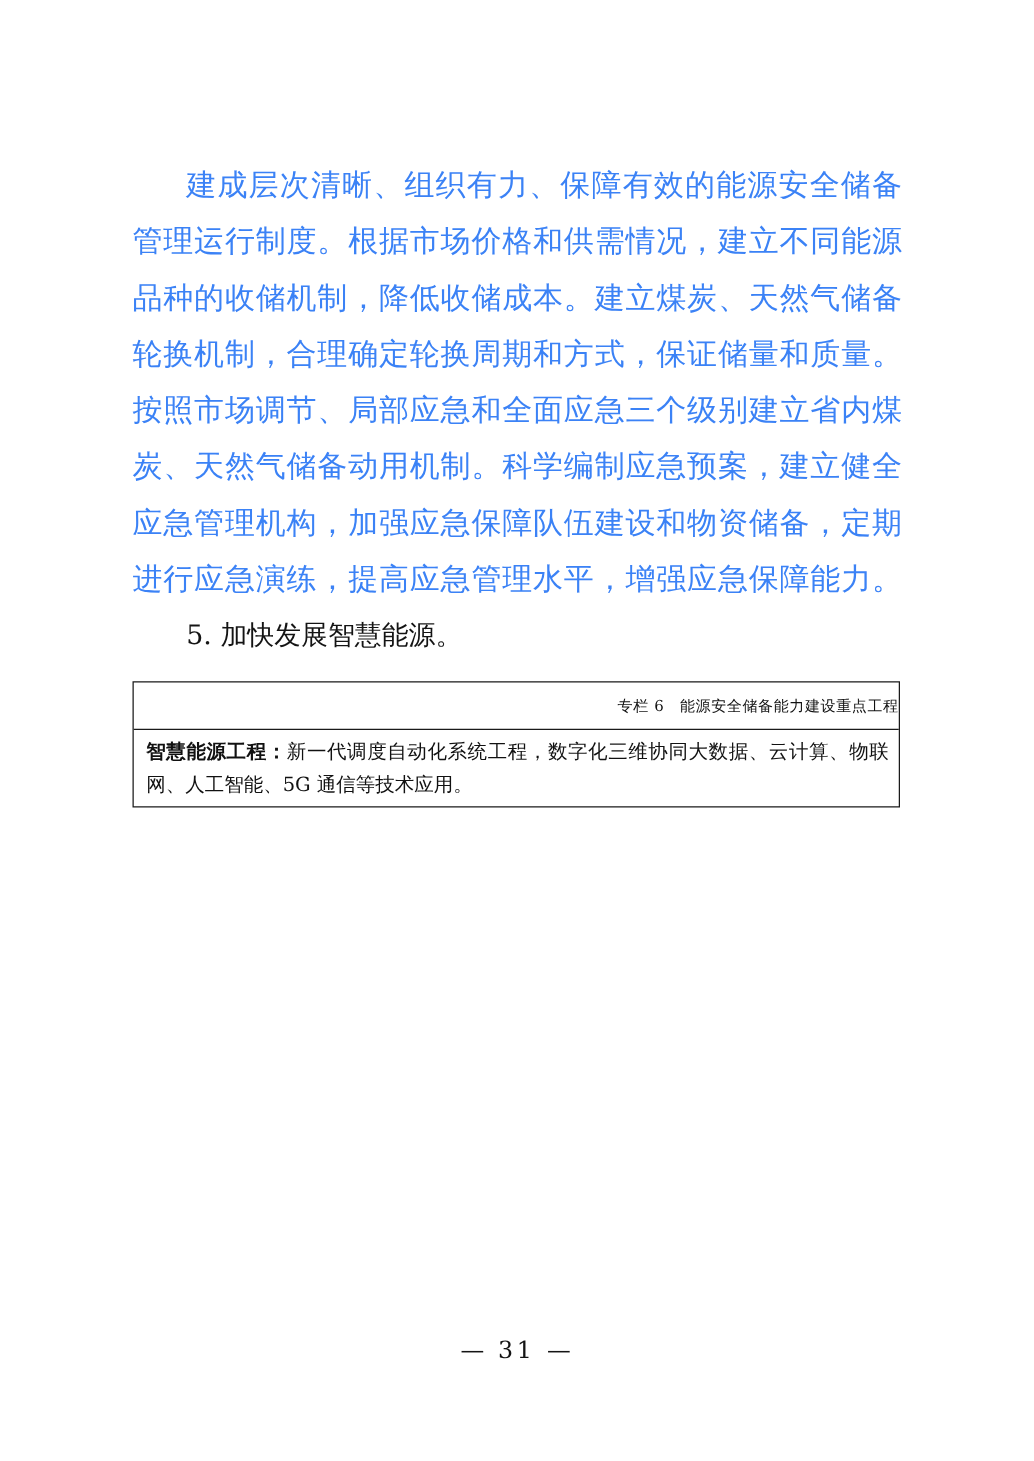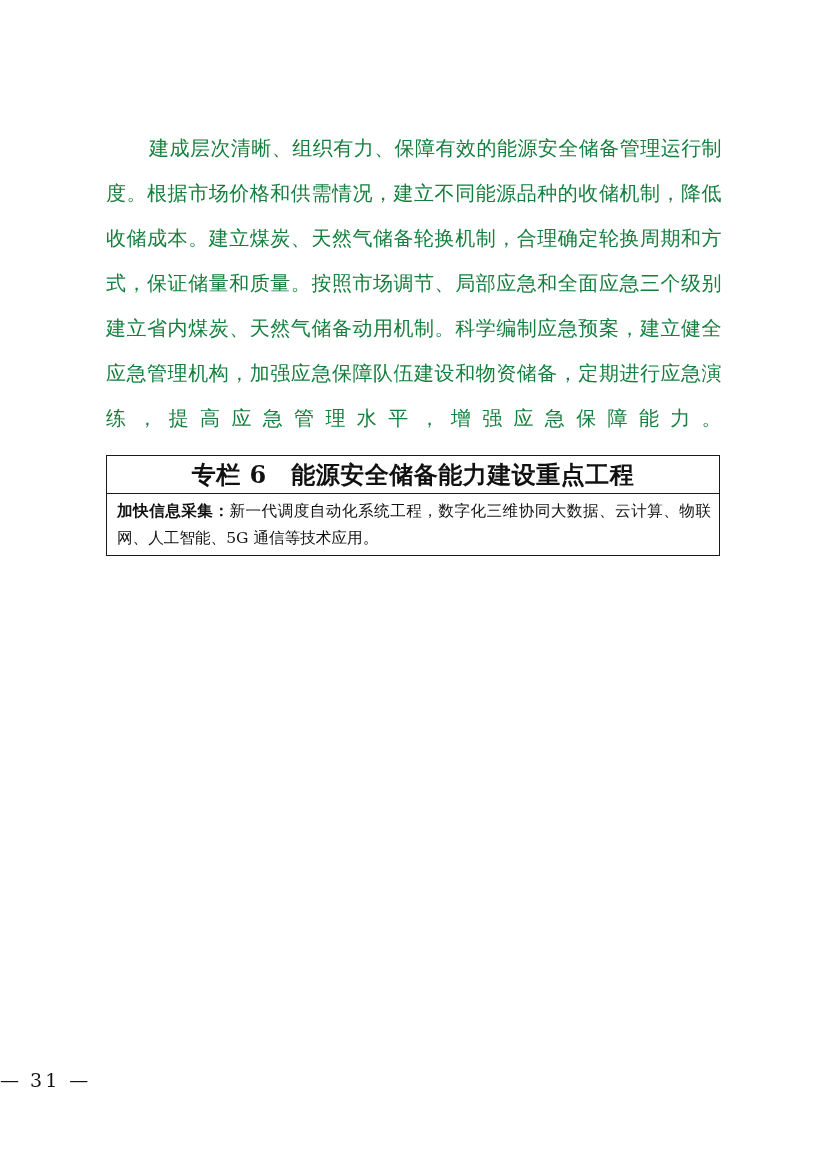--- a/index.html
+++ b/index.html
@@ -21,28 +21,28 @@
     font-family: "DejaVu Serif", "Liberation Serif", serif;
     color: #111111;
   }
   .content {
     position: absolute;
     left: 106px;
     top: 126px;
     width: 616px;
   }
   .para {
-    font-size: 20px;
+    font-size: 24px;
     line-height: 45px;
     letter-spacing: 0.4px;
     text-align: justify;
     text-align-last: left;
     margin: 0 0 0 0;
     text-indent: 43px;
-    color: #15803d;
+    color: #3b82f6;
   }
   .para.tight {
     text-align-last: justify;
   }
   .para-last {
     text-align-last: left;
   }
   .section-num {
     font-size: 21.5px;
     line-height: 45px;
@@ -51,23 +51,23 @@
     color: #141414;
   }
   .box {
     margin-top: 14px;
     border: 1.2px solid #1a1a1a;
     width: 614px;
     box-sizing: border-box;
     padding: 0;
   }
   .box-title {
-    text-align: center;
-    font-size: 24px;
-    font-weight: bold;
+    text-align: right;
+    font-size: 12px;
+    font-weight: normal;
     line-height: 32px;
     padding: 3px 0 2px 0;
     border-bottom: 1.1px solid #1a1a1a;
     letter-spacing: 0.5px;
   }
   .box-row {
     font-size: 15.6px;
     line-height: 26.5px;
     padding: 4px 8px 4px 10px;
     text-align: justify;
@@ -78,45 +78,47 @@
     border-bottom: none;
   }
   .box-row b {
     font-weight: bold;
   }
   .page-number {
     position: absolute;
     left: 0;
     right: 0;
     bottom: 78px;
+    text-align: center;
     font-size: 19px;
     letter-spacing: 3px;
     color: #141414;
   }
   .pn-dash {
     letter-spacing: 2px;
   }
 </style>
 </head>
 <body>
 
 <div class="page">
   <div class="content">
 
     <p class="para tight">建成层次清晰、组织有力、保障有效的能源安全储备管理运行制度。根据市场价格和供需情况，建立不同能源品种的收储机制，降低收储成本。建立煤炭、天然气储备轮换机制，合理确定轮换周期和方式，保证储量和质量。按照市场调节、局部应急和全面应急三个级别建立省内煤炭、天然气储备动用机制。科学编制应急预案，建立健全应急管理机构，加强应急保障队伍建设和物资储备，定期进行应急演练，提高应急管理水平，增强应急保障能力。</p>
 
+    <p class="section-num">5. 加快发展智慧能源。</p>
 
 
     <div class="box">
       <div class="box-title">专栏 6　能源安全储备能力建设重点工程</div>
 
 
 
       <div class="box-row last">
-        <b>加快信息采集：</b><span>新一代调度自动化系统工程，数字化三维协同大数据、云计算、物联网、人工智能、5G 通信等技术应用。</span>
+        <b>智慧能源工程：</b><span>新一代调度自动化系统工程，数字化三维协同大数据、云计算、物联网、人工智能、5G 通信等技术应用。</span>
       </div>
     </div>
 
   </div>
 
   <div class="page-number">
     <span class="pn-dash">—</span>
     <span>31</span>
     <span class="pn-dash">—</span>
   </div>

